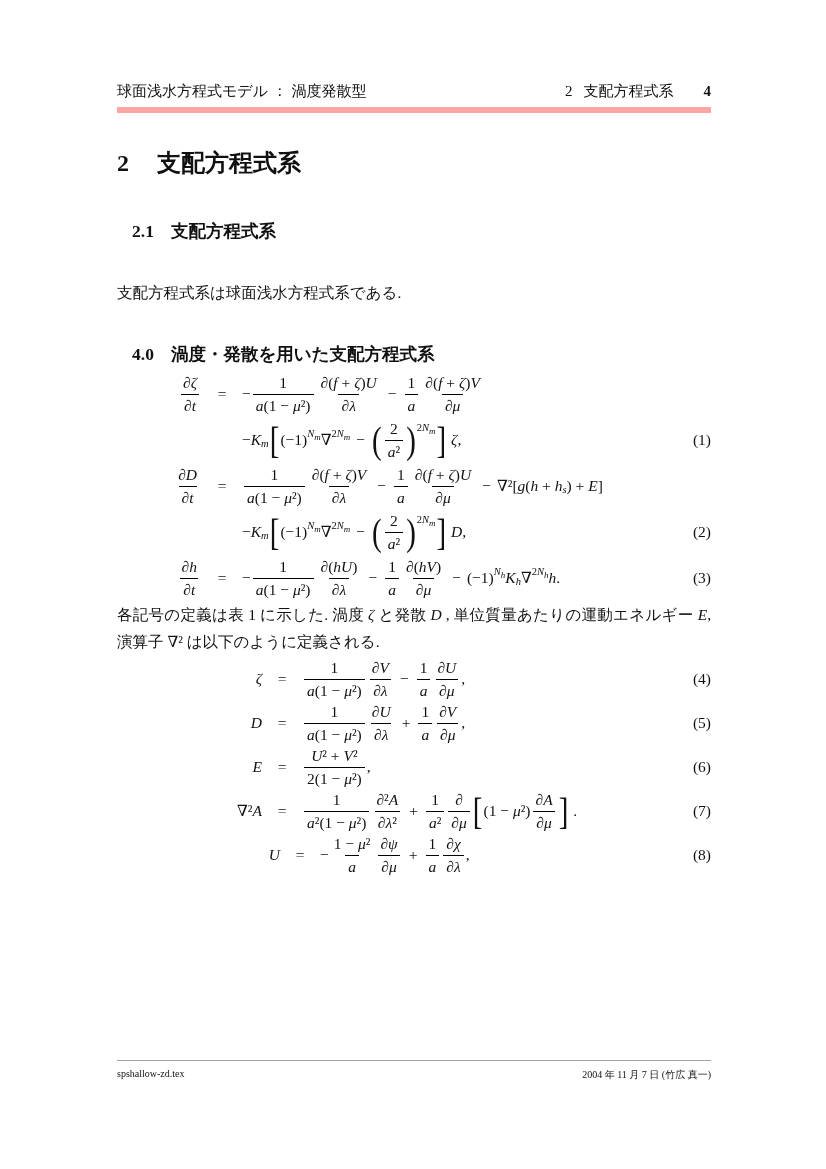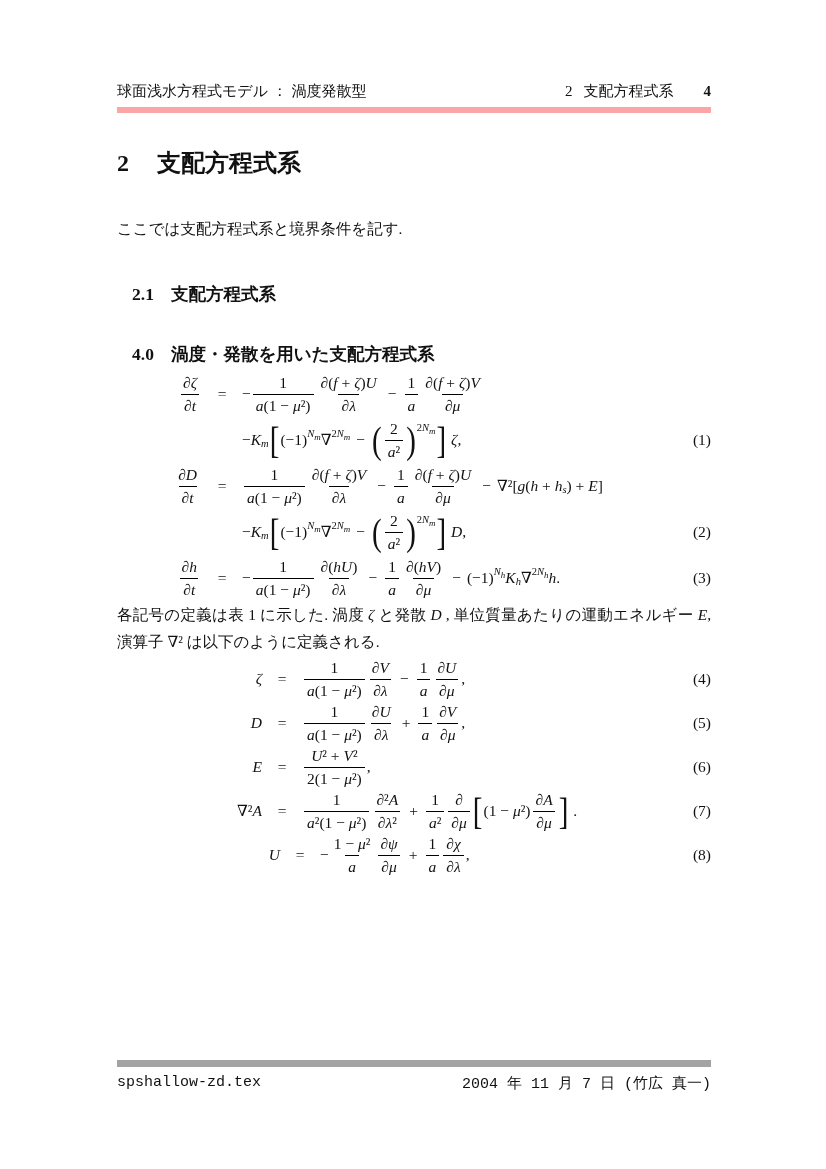--- a/index.html
+++ b/index.html
@@ -43,49 +43,49 @@
   .frac .num{display:block;padding:0 3px 1px 3px;white-space:pre;}
   .frac .den{display:block;border-top:1px solid #000;padding:1px 3px 0 3px;white-space:pre;}
   .sup{font-size:0.68em;position:relative;top:-0.6em;white-space:nowrap;}
   .sub{font-size:0.68em;position:relative;top:0.35em;white-space:nowrap;}
   .sup .sub{font-size:0.85em;top:0.3em;}
   .sup.hi{top:-1.15em;}
   .big{font-size:29px;line-height:1;display:inline-block;transform:scaleY(1.3);margin:0 1px;font-weight:300;}
 
   
   .pagefoot{position:absolute;left:117px;top:1060px;width:594px;
-            border-top:7px solid #a3a3a3;padding-top:7px;display:flex;
-            justify-content:space-between;font-size:15px;font-family:Liberation Mono, monospace;}
+            border-top:1px solid #a3a3a3;padding-top:7px;display:flex;
+            justify-content:space-between;font-size:10px;}
 </style>
 </head>
 <body>
 
 <div class="content">
 
   <div class="runhead">
     <span>球面浅水方程式モデル ： 渦度発散型</span>
     <span class="rh-right">
       <span class="rh-secnum">2</span>
       <span>支配方程式系</span>
       <span class="rh-page">4</span>
     </span>
   </div>
 
   <div class="sec">
     <span class="num">2</span>
     <span>支配方程式系</span>
   </div>
 
-  <p class="body">ここでは支配方程式系と境界条件を記す.</p>
 
   <div class="subsec">
     <span class="num">2.1</span>
     <span>支配方程式系</span>
   </div>
 
+  <p class="body">支配方程式系は球面浅水方程式系である.</p>
 
   <div class="subsec second">
     <span class="num">4.0</span>
     <span>渦度・発散を用いた支配方程式系</span>
   </div>
 
 
   <div class="eqgroup" data-eq-group="0">
       <div class="eqrow">
         <span class="eq-lhs" style="width: 85px;">

